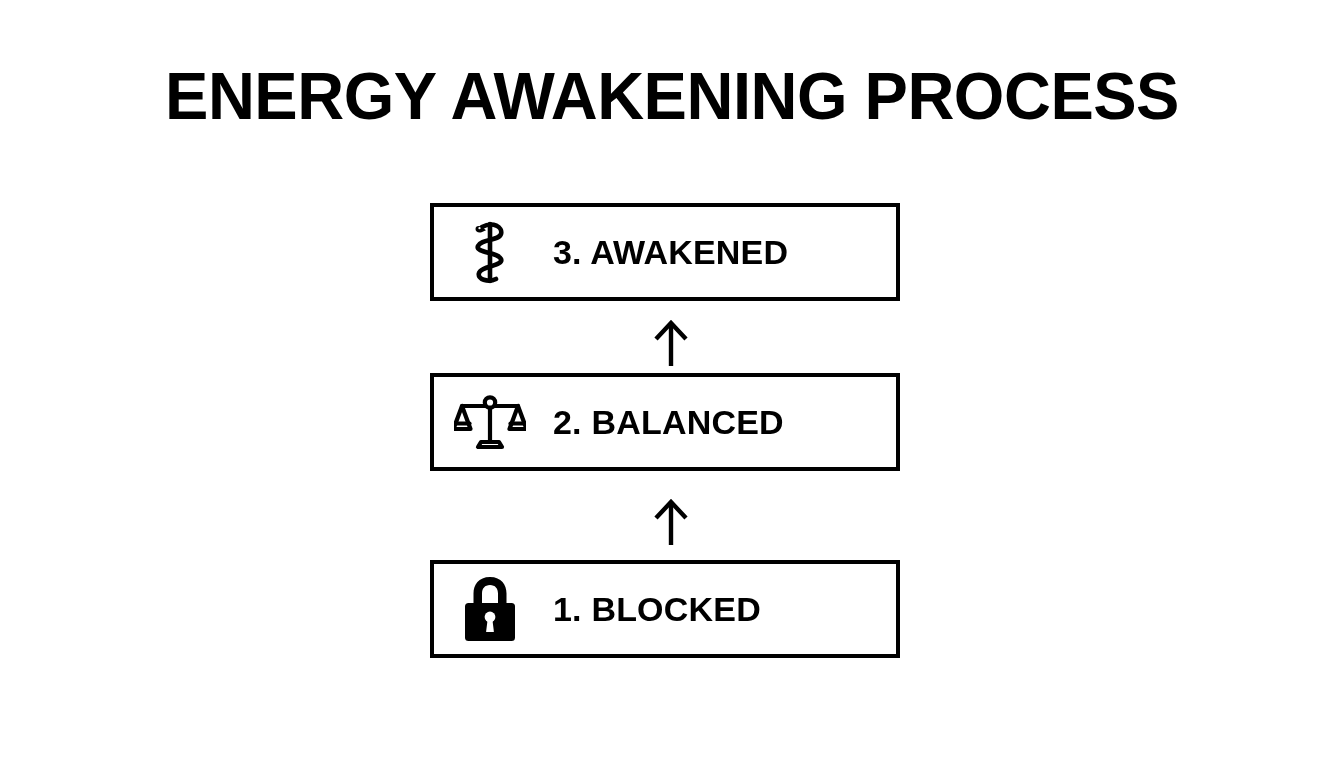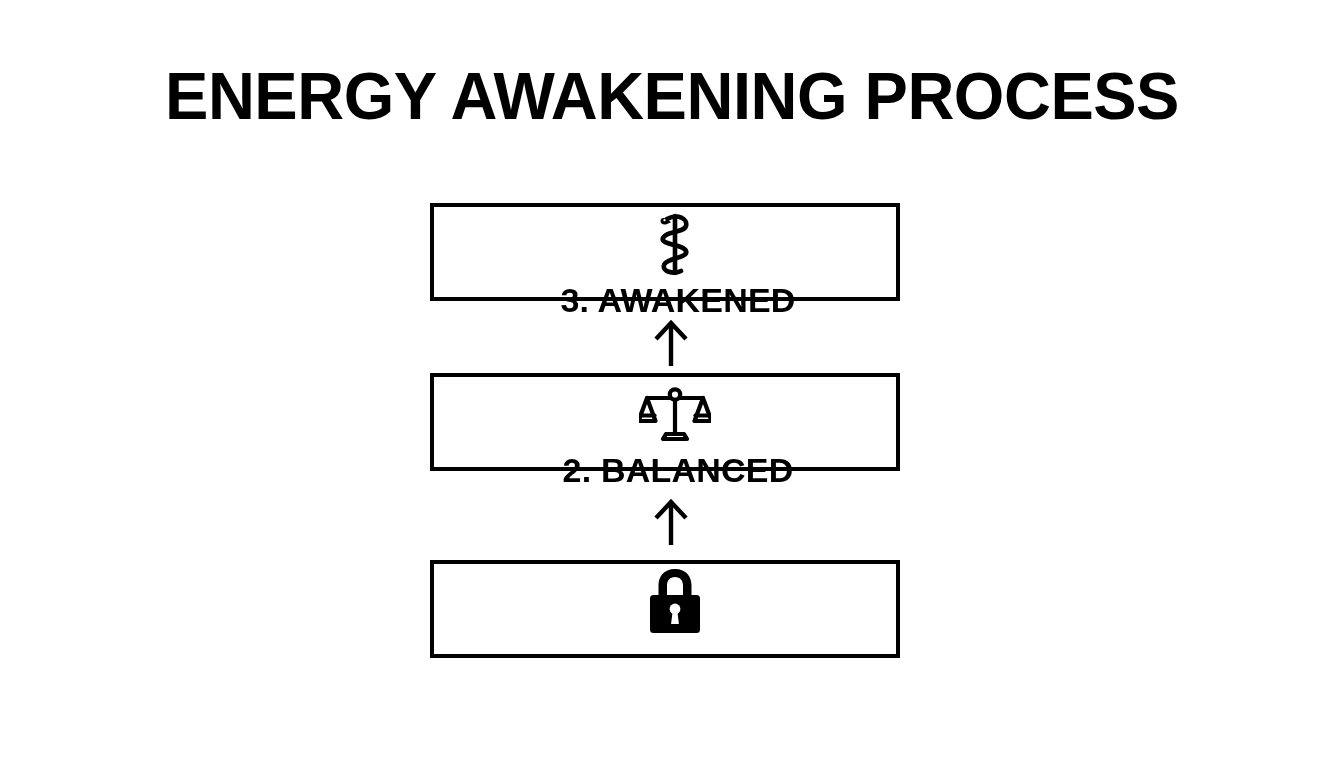--- a/index.html
+++ b/index.html
@@ -43,21 +43,20 @@
   .step-box {
     position: absolute;
     left: 430px;
     width: 470px;
     height: 98px;
     box-sizing: border-box;
     border: 4px solid #000000;
     background: #ffffff;
     display: flex;
     align-items: center;
-    flex-direction: column;
   }
   .box-awakened { top: 203px; }
   .box-balanced { top: 373px; }
   .box-blocked  { top: 560px; }
 
   .step-icon {
     width: 74px;
     height: 74px;
     margin-left: 19px;
     flex: 0 0 auto;
@@ -171,15 +170,16 @@
                  C34.2 10, 37 13.5, 37 18.5
                  L37 30 L45.5 30 L45.5 18.5
                  C45.5 10, 40.5 2, 29 2 Z" fill="#000000"></path>
 
         <rect x="4" y="28" width="50" height="38" rx="3.5" ry="3.5" fill="#000000"></rect>
 
         <circle cx="29" cy="42" r="5.4" fill="#ffffff"></circle>
         <path d="M26.6 44.5 L31.4 44.5 L32.9 57 L25.1 57 Z" fill="#ffffff"></path>
       </svg>
     </div>
+    <div class="step-label">1. BLOCKED</div>
   </div>
 
 </div>
 
 </body></html>

